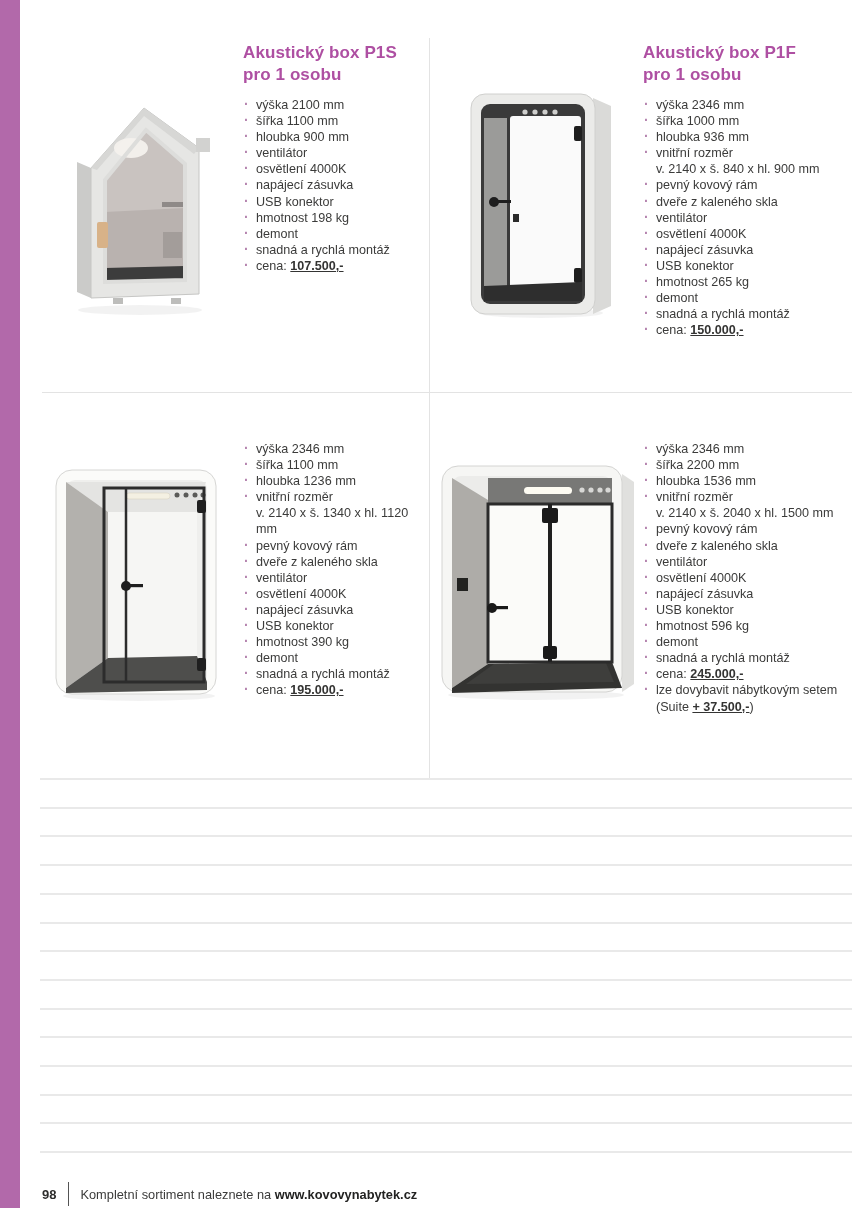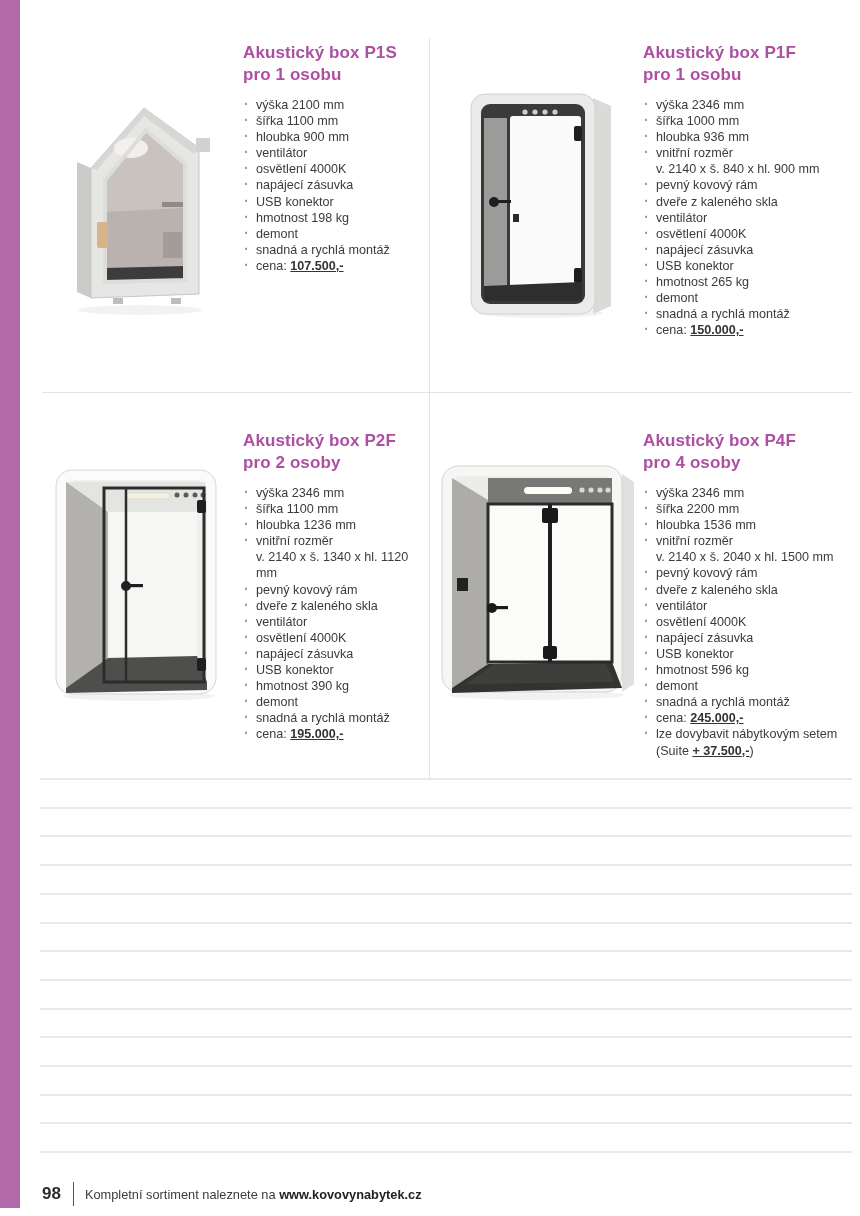--- a/index.html
+++ b/index.html
@@ -24,21 +24,21 @@
   }
   ul.features b { font-weight:bold; color:#343433;text-decoration:underline; }
 
   .product-image { position:absolute; }
   .product-image svg { display:block; width:100%; height:100%; }
 
   .notes { position:absolute; left:40px; top:778px; width:812px; height:380px; }
   .ruled-line { position:absolute; left:0; width:812px; height:2px; background:#e9e9e9; }
 
   .footer { position:absolute; left:42px; top:1182px; display:flex; align-items:center; }
-  .footer .pagenum { font-size:17px; font-weight:bold; color:#2d2d2c; }
+  .footer .pagenum { font-size:13px; font-weight:bold; color:#2d2d2c; }
   .footer .fdiv { width:1px; height:24px; background:#55555  4; background:#545454; margin:0 11px 0 12px; }
   .footer .ftext { font-size:12.8px; color:#3b3b3a; }
   .footer .furl { font-weight:bold; color:#222221; }
 </style>
 </head>
 <body>
 
 <div class="page">
 
   <div class="stripe"></div>
@@ -145,21 +145,20 @@
       <rect x="58" y="26" width="100" height="194" fill="none" stroke="#2c2c2c" stroke-width="3"></rect>
       <line x1="80" y1="26" x2="80" y2="220" stroke="#2c2c2c" stroke-width="2.5"></line>
       <circle cx="80" cy="124" r="5" fill="#1f1f1f"></circle>
       <rect x="80" y="122" width="17" height="3.2" fill="#1f1f1f"></rect>
       <rect x="151" y="38" width="9" height="13" rx="2" fill="#1f1f1f"></rect>
       <rect x="151" y="196" width="9" height="13" rx="2" fill="#1f1f1f"></rect>
     </svg>
   </div>
 
   <div class="product-text" style="left:243px; top:430px; width:186px;">
-    <h3 class="product-title"><span>Akustický box P2F</span><br><span>pro 2 osoby</span></h3>
     <ul class="features">
         <li>výška 2346 mm</li>
         <li>šířka 1100 mm</li>
         <li>hloubka 1236 mm</li>
         <li>vnitřní rozměr
 v. 2140 x š. 1340 x hl. 1120 mm</li>
         <li>pevný kovový rám</li>
         <li>dveře z kaleného skla</li>
         <li>ventilátor</li>
         <li>osvětlení 4000K</li>
@@ -194,21 +193,20 @@
       <rect x="52" y="46" width="124" height="158" fill="none" stroke="#2b2b2b" stroke-width="3"></rect>
       <line x1="114" y1="46" x2="114" y2="204" stroke="#1f1f1f" stroke-width="4"></line>
       <rect x="106" y="50" width="16" height="15" rx="2" fill="#1a1a1a"></rect>
       <rect x="107" y="188" width="14" height="13" rx="2" fill="#1a1a1a"></rect>
       <circle cx="56" cy="150" r="5" fill="#1a1a1a"></circle>
       <rect x="56" y="148" width="16" height="3.2" fill="#1a1a1a"></rect>
     </svg>
   </div>
 
   <div class="product-text" style="left:643px; top:430px; width:215px;">
-    <h3 class="product-title"><span>Akustický box P4F</span><br><span>pro 4 osoby</span></h3>
     <ul class="features">
         <li>výška 2346 mm</li>
         <li>šířka 2200 mm</li>
         <li>hloubka 1536 mm</li>
         <li>vnitřní rozměr
 v. 2140 x š. 2040 x hl. 1500 mm</li>
         <li>pevný kovový rám</li>
         <li>dveře z kaleného skla</li>
         <li>ventilátor</li>
         <li>osvětlení 4000K</li>

